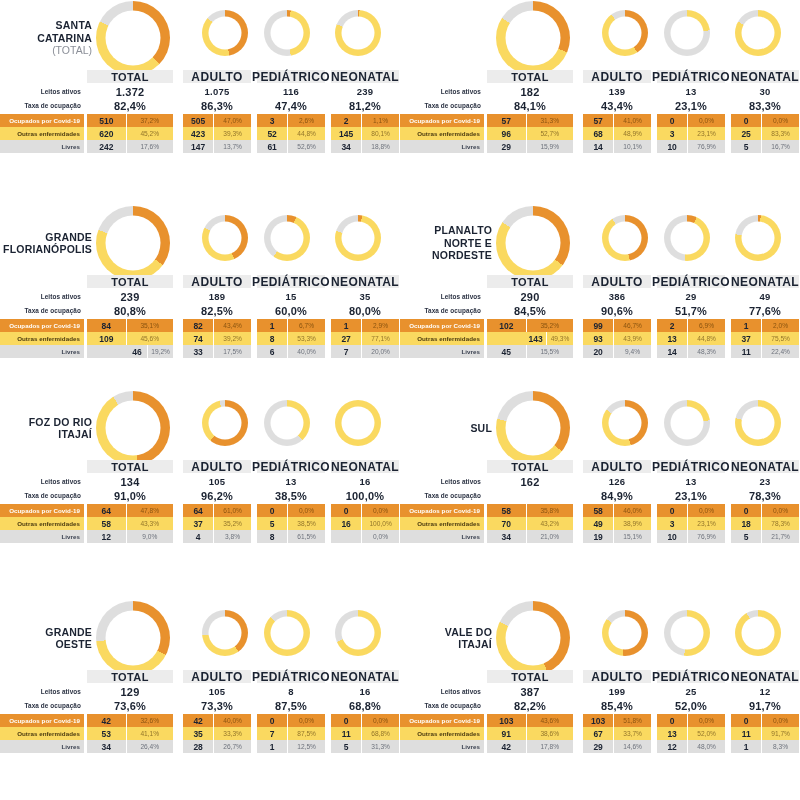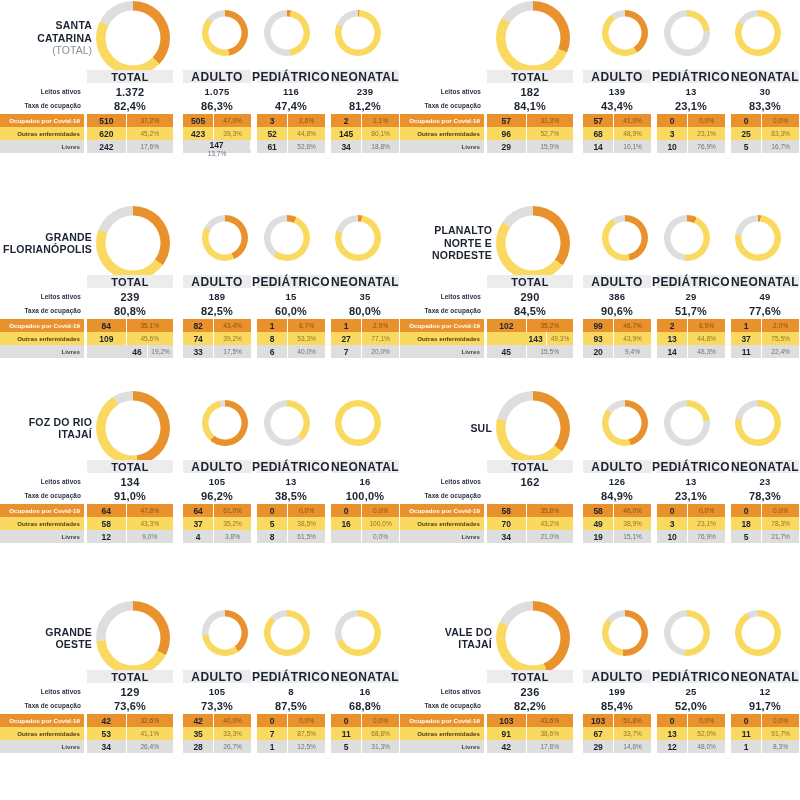--- a/index.html
+++ b/index.html
@@ -142,21 +142,21 @@
             <div class="cval" style="position: absolute; top: 15px; left: 0px; width: 68px;">1.075</div>
             <div class="cval big" style="position: absolute; top: 29px; left: 0px; width: 68px;">86,3%</div>
             <div class="databar bar-cov" style="position: absolute; top: 44px; left: 0px; width: 68px;">
               <span class="num">505</span>
               <span class="pct">47,0%</span>
             </div>
             <div class="databar bar-out" style="position: absolute; top: 57px; left: 0px; width: 68px;">
               <span class="num">423</span>
               <span class="pct">39,3%</span>
             </div>
-            <div class="databar bar-liv" style="position: absolute; top: 70px; left: 0px; width: 68px; flex-direction: column;">
+            <div class="databar bar-liv" style="position: absolute; top: 70px; left: 0px; width: 68px;">
               <span class="num">147</span>
               <span class="pct">13,7%</span>
             </div>
           </div>
           <div class="colgrp" style="left: 257px; width: 68px;">
             <div class="chead" style="position: absolute; top: 0px; left: 0px; width: 68px;">PEDIÁTRICO</div>
             <div class="cval" style="position: absolute; top: 15px; left: 0px; width: 68px;">116</div>
             <div class="cval big" style="position: absolute; top: 29px; left: 0px; width: 68px;">47,4%</div>
             <div class="databar bar-cov" style="position: absolute; top: 44px; left: 0px; width: 68px;">
               <span class="num">3</span>
@@ -758,21 +758,21 @@
           <div class="hole" style="height: 33px; width: 33px;"></div>
         </div>
         <div class="tbl">
           <div class="rowlbl" style="top: 16px;">Leitos ativos</div>
           <div class="rowlbl" style="top: 30px;">Taxa de ocupação</div>
           <div class="lblbox lbl-cov" style="top: 44px;">Ocupados por Covid-19</div>
           <div class="lblbox lbl-out" style="top: 57px;">Outras enfermidades</div>
           <div class="lblbox lbl-liv" style="top: 70px;">Livres</div>
           <div class="colgrp" style="left: 87px; width: 86px;">
             <div class="chead" style="position: absolute; top: 0px; left: 0px; width: 86px; font-size: 11px;">TOTAL</div>
-            <div class="cval big" style="position: absolute; top: 15px; left: 0px; width: 86px;">236</div>
+            <div class="cval big" style="position: absolute; top: 15px; left: 0px; width: 86px;">387</div>
             <div class="cval big" style="position: absolute; top: 29px; left: 0px; width: 86px;">82,2%</div>
             <div class="databar bar-cov" style="position: absolute; top: 44px; left: 0px; width: 86px;">
               <span class="num">103</span>
               <span class="pct">43,6%</span>
             </div>
             <div class="databar bar-out" style="position: absolute; top: 57px; left: 0px; width: 86px;">
               <span class="num">91</span>
               <span class="pct">38,6%</span>
             </div>
             <div class="databar bar-liv" style="position: absolute; top: 70px; left: 0px; width: 86px;">

